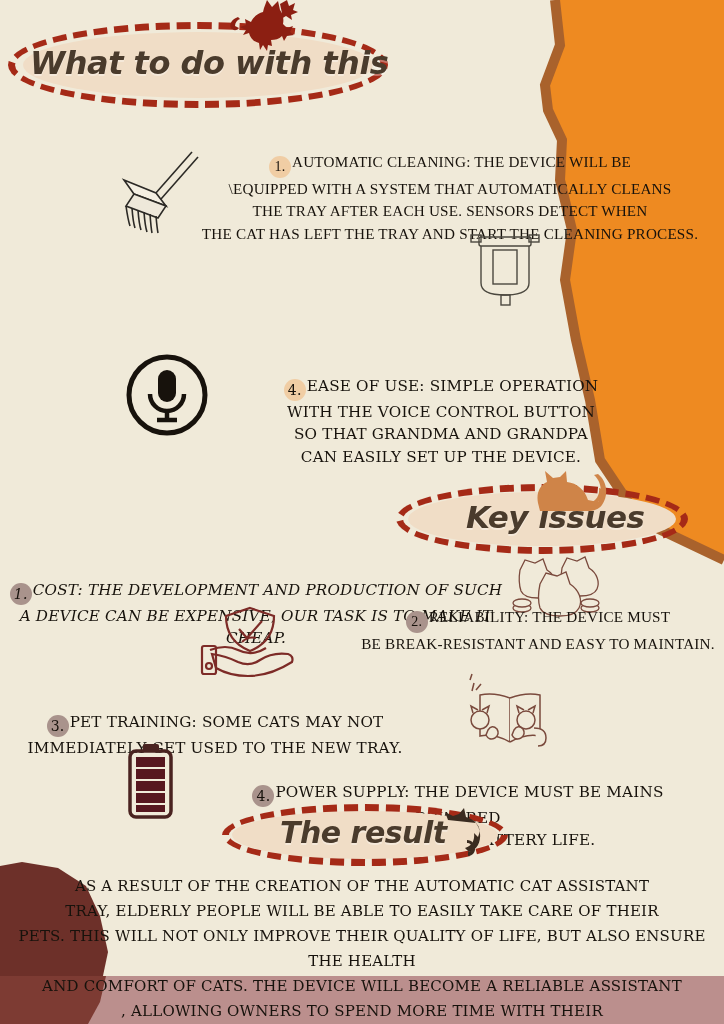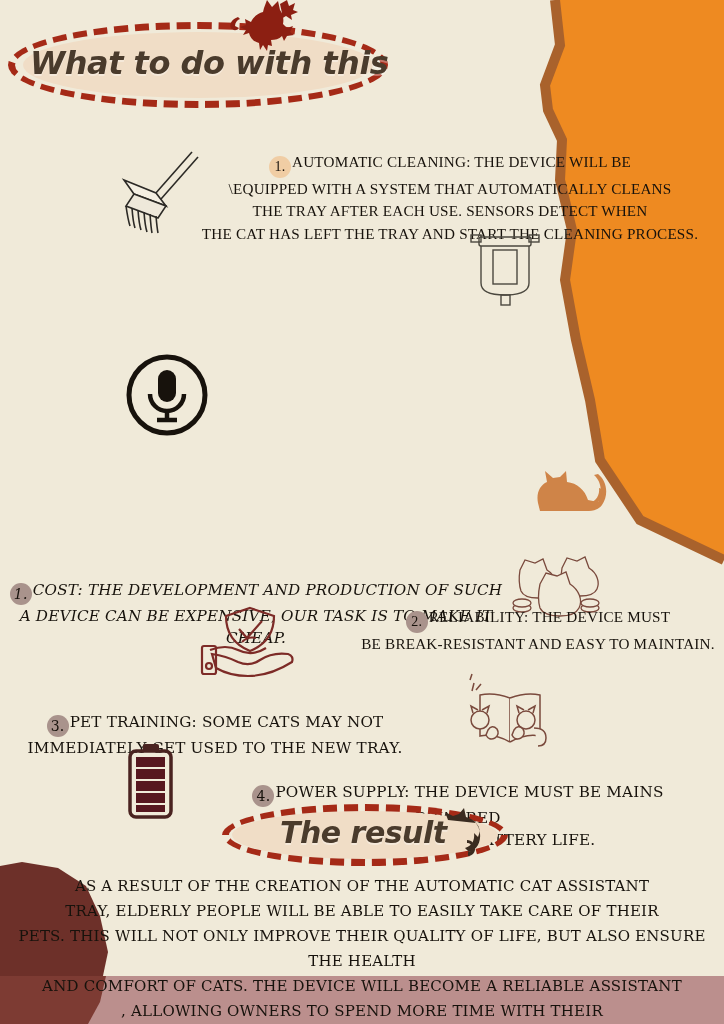--- a/index.html
+++ b/index.html
@@ -142,21 +142,32 @@
     </g>
   </svg>
 
   <svg class="icon" style="left:124px;top:352px;" width="86" height="86" viewBox="0 0 86 86">
     <circle cx="43" cy="43" r="38" fill="none" stroke="#17120c" stroke-width="5"></circle>
     <rect x="34" y="18" width="18" height="32" rx="9" fill="#17120c"></rect>
     <path d="M26,42 a17,17 0 0 0 34,0" fill="none" stroke="#17120c" stroke-width="4.5"></path>
     <line x1="43" y1="58" x2="43" y2="68" stroke="#17120c" stroke-width="4.5"></line>
     <line x1="33" y1="68" x2="53" y2="68" stroke="#17120c" stroke-width="4.5"></line>
   </svg>
-
+  <div class="para" style="left:276px;top:352px;width:330px;">
+    <span class="num peach">4.</span><span>EASE OF USE: SIMPLE OPERATION
+WITH THE VOICE CONTROL BUTTON
+SO THAT GRANDMA AND GRANDPA
+CAN EASILY SET UP THE DEVICE.</span>
+  </div>
+
+  <div class="banner" style="left:396px;top:484px;width:292px;height:70px;">
+    <div class="ellipse-fill" style="width:268px;height:54px;left:12px;top:8px;"></div>
+    <div class="dash-ring" style="width:292px;height:70px;"></div>
+    <span class="banner-text" style="left:70px;top:15px;font-size:31px;">Key issues</span>
+  </div>
   <svg class="icon" style="left:528px;top:455px;" width="82" height="58" viewBox="0 0 82 58">
     <path fill="#cf8448" d="M10,48 c-2,-10 2,-18 9,-21 l-2,-11 l8,7 l7,-1 l6,-6 l1,11
       c10,1 18,8 21,18 l10,2 c5,-10 3,-21 -4,-27 l4,-1 c9,7 11,21 4,31 c-3,4 -8,6 -13,6
       L12,56 Z"></path>
     <path fill="#cf8448" d="M62,48 c6,-2 10,-8 9,-15 l3,1 c1,9 -5,17 -13,18 Z"></path>
   </svg>
 
   <svg class="icon" style="left:506px;top:546px;" width="96" height="76" viewBox="0 0 96 76">
     <g fill="#f0ead9" stroke="#7a4a3d" stroke-width="1.3">
       <path d="M14,24 l5,-10 l10,3 l8,-4 l4,11 c8,5 11,14 8,21 q-3,7 -17,7 q-14,0 -17,-7 q-3,-9 -1,-21 Z"></path>

